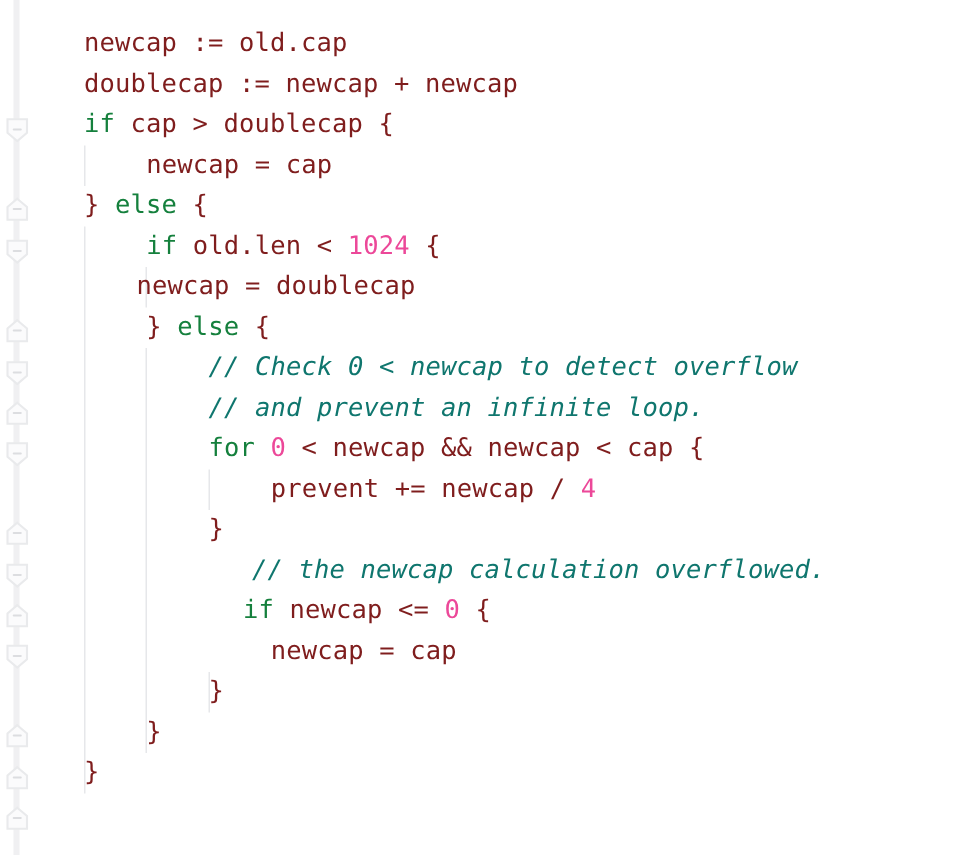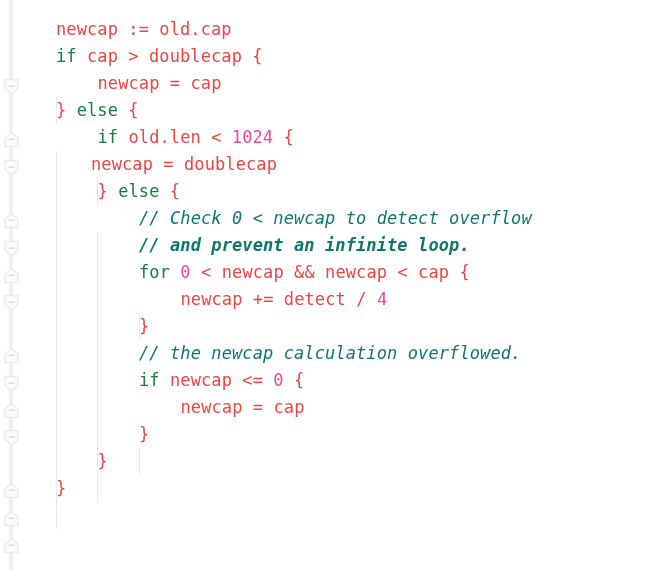--- a/index.html
+++ b/index.html
@@ -54,21 +54,21 @@
     height:27px;
     line-height:27px;
     font-size:17px;
     white-space:pre;
     color:#1f2328;
     letter-spacing:0.1px;
   }
   .tok-kw{color:#15803d;}
   .tok-num{color:#ec4899;}
   .tok-cmt{color:#0f766e;font-style:italic;}
-  .tok-plain{color:#ef4444;}
+  .tok-plain{color:#7f1d1d;}
 </style>
 </head>
 <body>
 
 <div id="editor">
 
   <div id="gutter">
     <div id="gutter-rail"></div>
   <div class="fold-marker" style="top: 78px;">
         <svg viewBox="0 0 17 17" xmlns="http://www.w3.org/2000/svg">
@@ -160,33 +160,34 @@
     <div id="guides">
         <div class="indent-guide" style="left: 56px; top: 97px; height: 27px; background: rgb(230, 231, 234);"></div>
         <div class="indent-guide" style="left: 56px; top: 151px; height: 378px; background: rgb(230, 231, 234);"></div>
         <div class="indent-guide" style="left: 97px; top: 178px; height: 27px; background: rgb(230, 231, 234);"></div>
         <div class="indent-guide" style="left: 97px; top: 232px; height: 270px; background: rgb(230, 231, 234);"></div>
         <div class="indent-guide" style="left: 139px; top: 313px; height: 27px; background: rgb(230, 231, 234);"></div>
         <div class="indent-guide" style="left: 139px; top: 448px; height: 27px; background: rgb(230, 231, 234);"></div>
       </div>
     <div id="lines">
         <div class="code-line" style="padding-left: 0px;"><span class="tok-plain">newcap := old.cap</span></div>
+        <div class="code-line" style="padding-left: 0px;"><span class="tok-plain">doublecap := newcap + newcap</span></div>
         <div class="code-line" style="padding-left: 0px;"><span class="tok-kw">if</span><span class="tok-plain"> cap &gt; doublecap {</span></div>
         <div class="code-line" style="padding-left: 41.5px;"><span class="tok-plain">newcap = cap</span></div>
         <div class="code-line" style="padding-left: 0px;"><span class="tok-plain">} </span><span class="tok-kw">else</span><span class="tok-plain"> {</span></div>
         <div class="code-line" style="padding-left: 41.5px;"><span class="tok-kw">if</span><span class="tok-plain"> old.len &lt; </span><span class="tok-num">1024</span><span class="tok-plain"> {</span></div>
         <div class="code-line" style="padding-left: 35px;"><span class="tok-plain">newcap = doublecap</span></div>
         <div class="code-line" style="padding-left: 41.5px;"><span class="tok-plain">} </span><span class="tok-kw">else</span><span class="tok-plain"> {</span></div>
         <div class="code-line" style="padding-left: 83px;"><span class="tok-cmt">// Check 0 &lt; newcap to detect overflow</span></div>
-        <div class="code-line" style="padding-left: 83px; font-weight: bold;"><span class="tok-cmt">// and prevent an infinite loop.</span></div>
+        <div class="code-line" style="padding-left: 83px;"><span class="tok-cmt">// and prevent an infinite loop.</span></div>
         <div class="code-line" style="padding-left: 83px;"><span class="tok-kw">for</span><span class="tok-plain"> </span><span class="tok-num">0</span><span class="tok-plain"> &lt; newcap &amp;&amp; newcap &lt; cap {</span></div>
-        <div class="code-line" style="padding-left: 124.5px;"><span class="tok-plain">newcap += detect / </span><span class="tok-num">4</span></div>
+        <div class="code-line" style="padding-left: 124.5px;"><span class="tok-plain">prevent += newcap / </span><span class="tok-num">4</span></div>
         <div class="code-line" style="padding-left: 83px;"><span class="tok-plain">}</span></div>
-        <div class="code-line" style="padding-left: 83px;"><span class="tok-cmt">// the newcap calculation overflowed.</span></div>
-        <div class="code-line" style="padding-left: 83px;"><span class="tok-kw">if</span><span class="tok-plain"> newcap &lt;= </span><span class="tok-num">0</span><span class="tok-plain"> {</span></div>
+        <div class="code-line" style="padding-left: 112px;"><span class="tok-cmt">// the newcap calculation overflowed.</span></div>
+        <div class="code-line" style="padding-left: 106px;"><span class="tok-kw">if</span><span class="tok-plain"> newcap &lt;= </span><span class="tok-num">0</span><span class="tok-plain"> {</span></div>
         <div class="code-line" style="padding-left: 124.5px;"><span class="tok-plain">newcap = cap</span></div>
         <div class="code-line" style="padding-left: 83px;"><span class="tok-plain">}</span></div>
         <div class="code-line" style="padding-left: 41.5px;"><span class="tok-plain">}</span></div>
         <div class="code-line" style="padding-left: 0px;"><span class="tok-plain">}</span></div>
       </div>
   </div>
 
 </div>
 
 </body></html>

